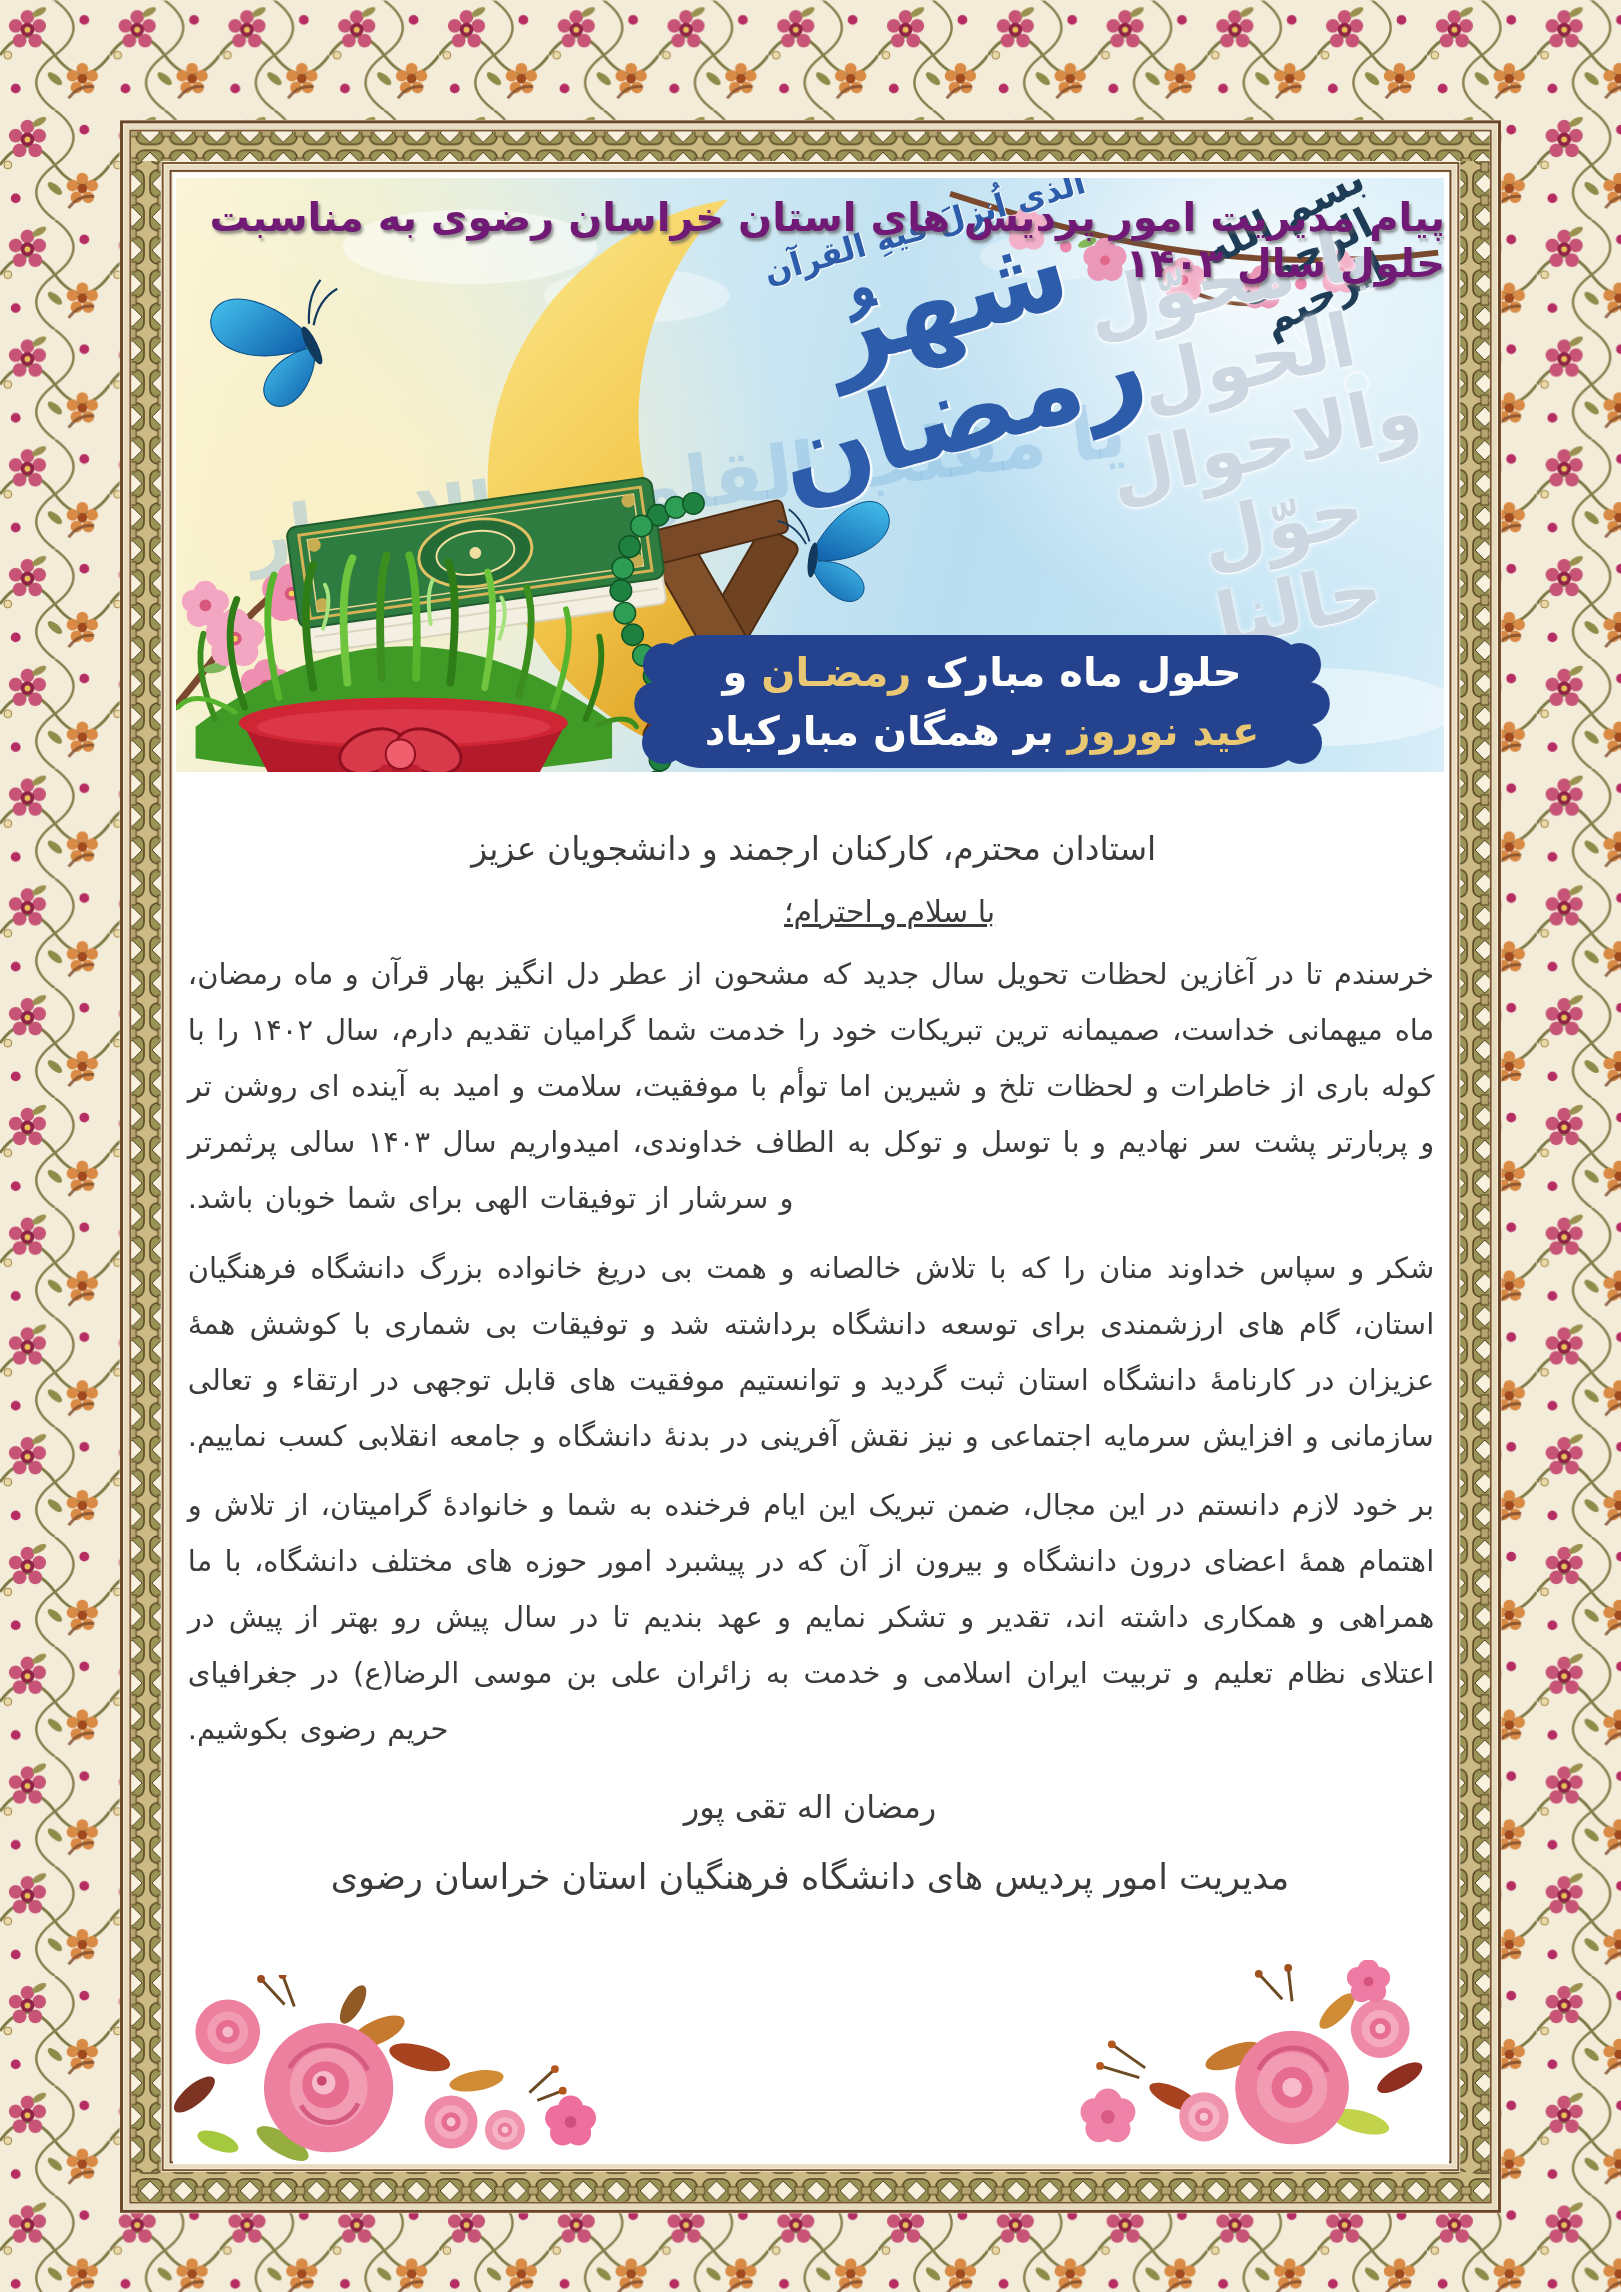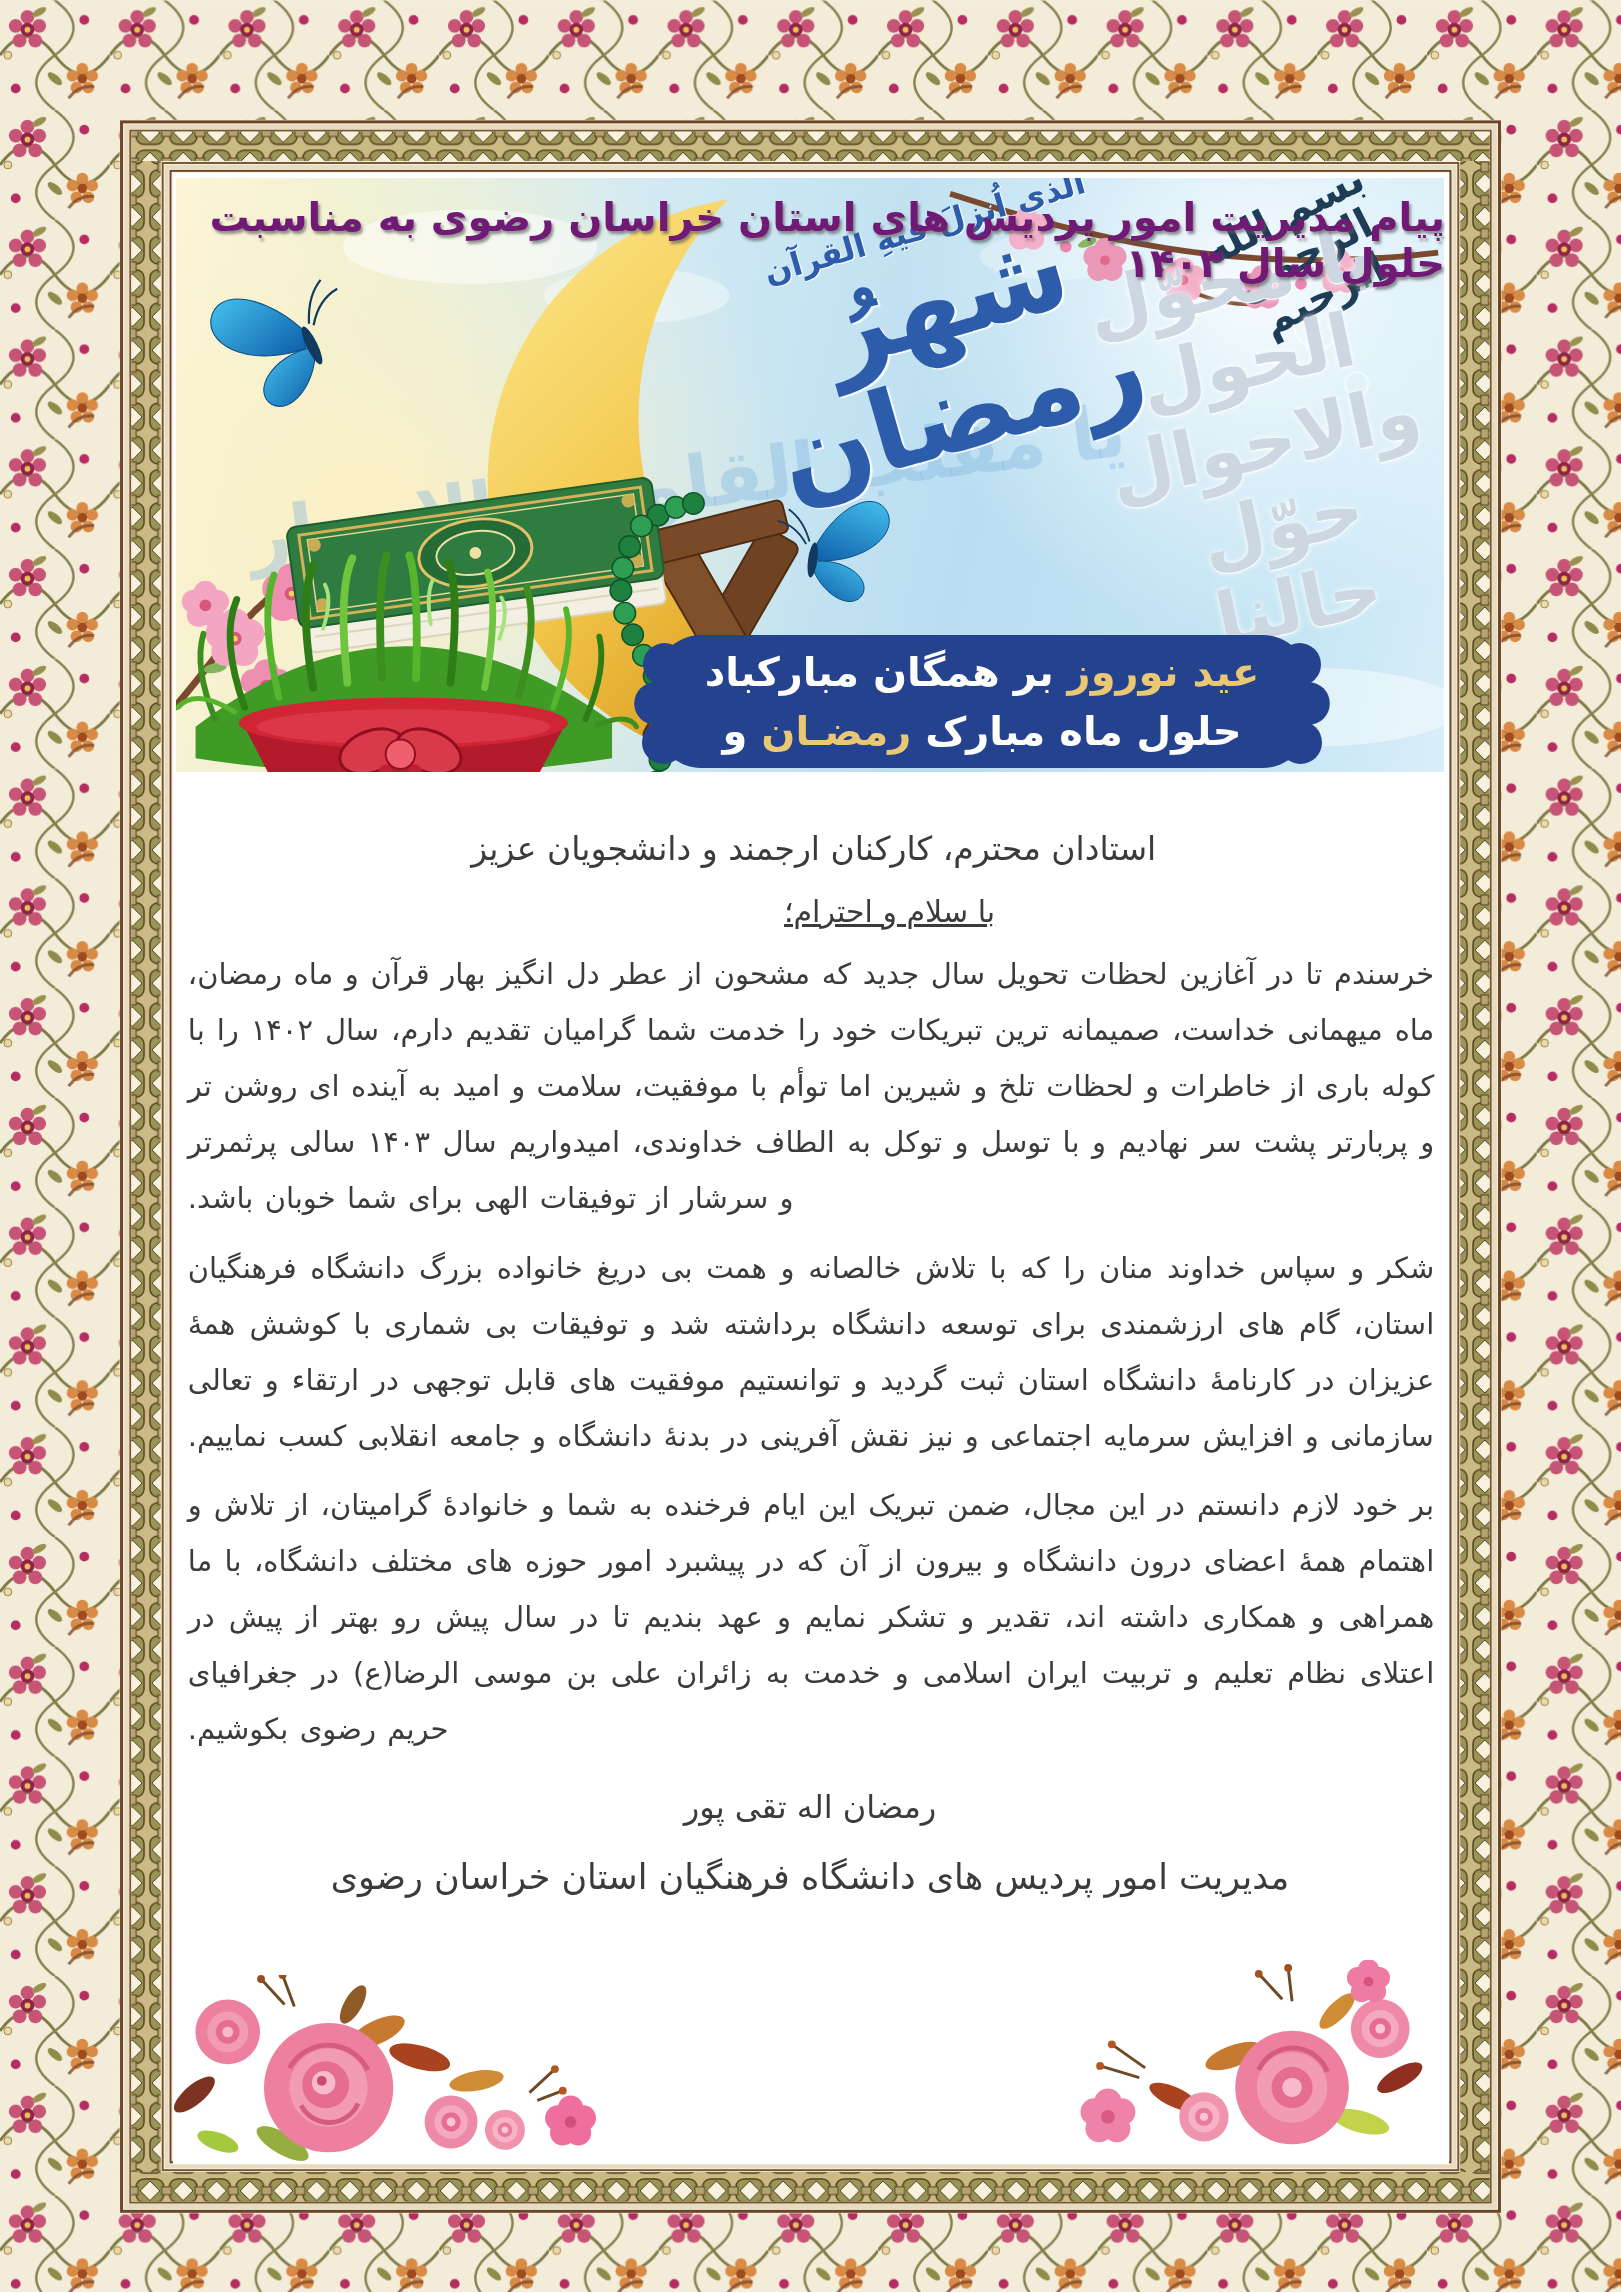--- a/index.html
+++ b/index.html
@@ -376,24 +376,24 @@
     </div>
 
     <div class="callig-ghost">
       <span>یا محوّل الحول</span><br>
       <span>والاحوال</span><br>
       <span>حوّل حالنا</span>
     </div>
 
     <div class="ribbon">
       <div class="rl">
-        <span class="gold">عید نوروز</span><span> بر همگان مبارکباد</span>
+        <span>حلول ماه مبارک </span><span class="gold">رمضـان</span><span> و</span>
       </div>
       <div class="rl">
-        <span>حلول ماه مبارک </span><span class="gold">رمضـان</span><span> و</span>
+        <span class="gold">عید نوروز</span><span> بر همگان مبارکباد</span>
       </div>
     </div>
   </div>
 
   <div class="letter">
     <p class="heading">استادان محترم، کارکنان ارجمند و دانشجویان عزیز</p>
     <p class="salutation">با سلام و احترام؛</p>
     <p class="para">خرسندم تا در آغازین لحظات تحویل سال جدید که مشحون از عطر دل انگیز بهار قرآن و ماه رمضان، ماه میهمانی خداست، صمیمانه ترین تبریکات خود را خدمت شما گرامیان تقدیم دارم، سال ۱۴۰۲ را با کوله باری از خاطرات و لحظات تلخ و شیرین اما توأم با موفقیت، سلامت و امید به آینده ای روشن تر و پربارتر پشت سر نهادیم و با توسل و توکل به الطاف خداوندی، امیدواریم سال ۱۴۰۳ سالی پرثمرتر و سرشار از توفیقات الهی برای شما خوبان باشد.</p>
     <p class="para">شکر و سپاس خداوند منان را که با تلاش خالصانه و همت بی دریغ خانواده بزرگ دانشگاه فرهنگیان استان، گام های ارزشمندی برای توسعه دانشگاه برداشته شد و توفیقات بی شماری با کوشش همهٔ عزیزان در کارنامهٔ دانشگاه استان ثبت گردید و توانستیم موفقیت های قابل توجهی در ارتقاء و تعالی سازمانی و افزایش سرمایه اجتماعی و نیز نقش آفرینی در بدنهٔ دانشگاه و جامعه انقلابی کسب نماییم.</p>
     <p class="para">بر خود لازم دانستم در این مجال، ضمن تبریک این ایام فرخنده به شما و خانوادهٔ گرامیتان، از تلاش و اهتمام همهٔ اعضای درون دانشگاه و بیرون از آن که در پیشبرد امور حوزه های مختلف دانشگاه، با ما همراهی و همکاری داشته اند، تقدیر و تشکر نمایم و عهد بندیم تا در سال پیش رو بهتر از پیش در اعتلای نظام تعلیم و تربیت ایران اسلامی و خدمت به زائران علی بن موسی الرضا(ع) در جغرافیای حریم رضوی بکوشیم.</p>

